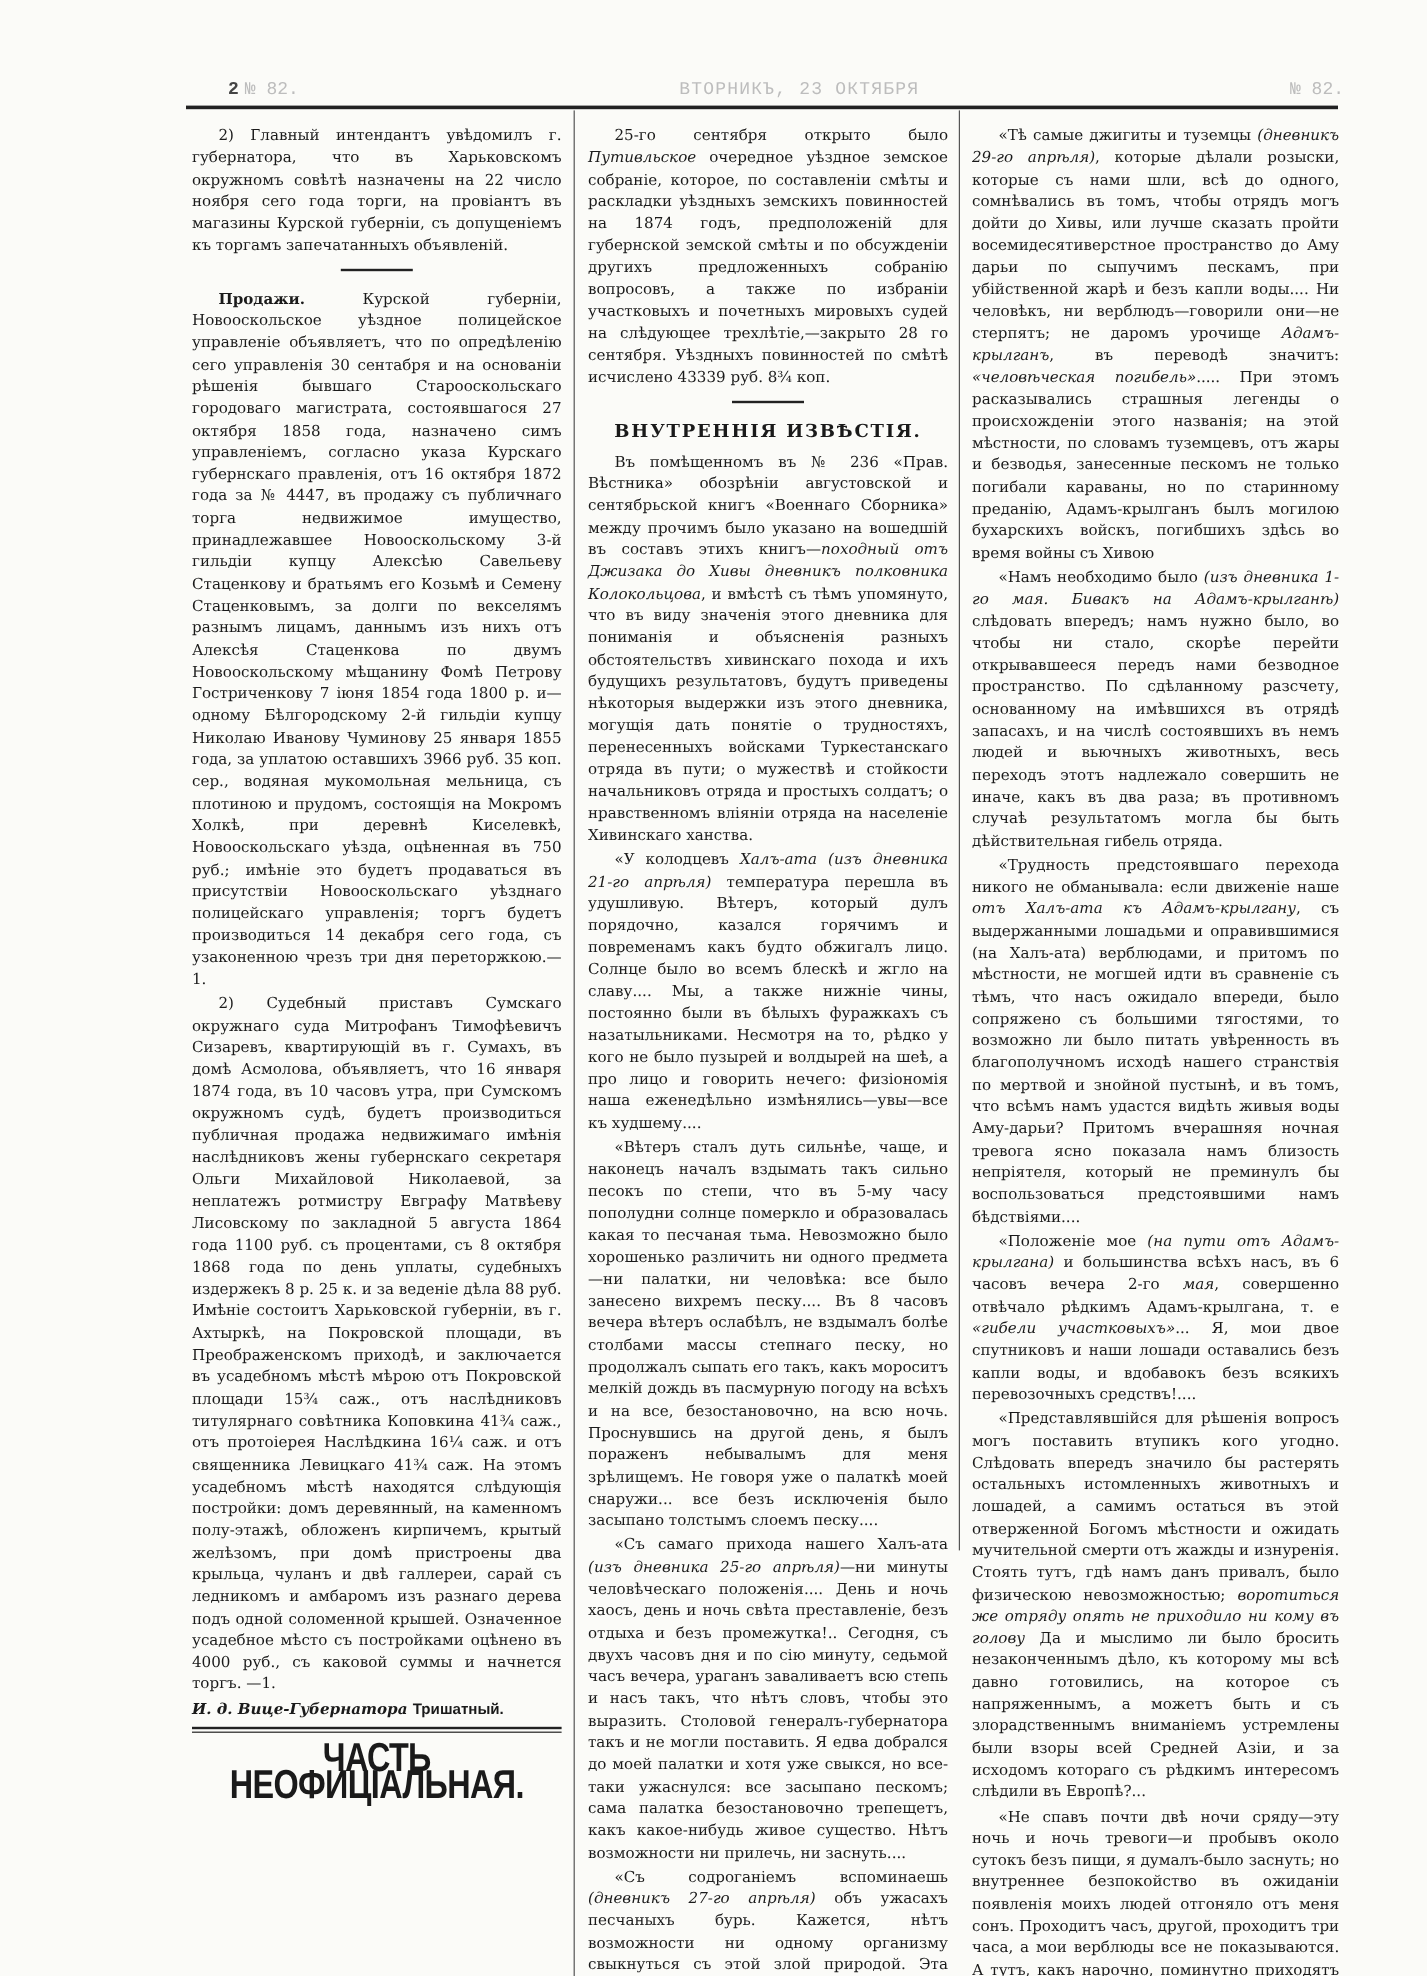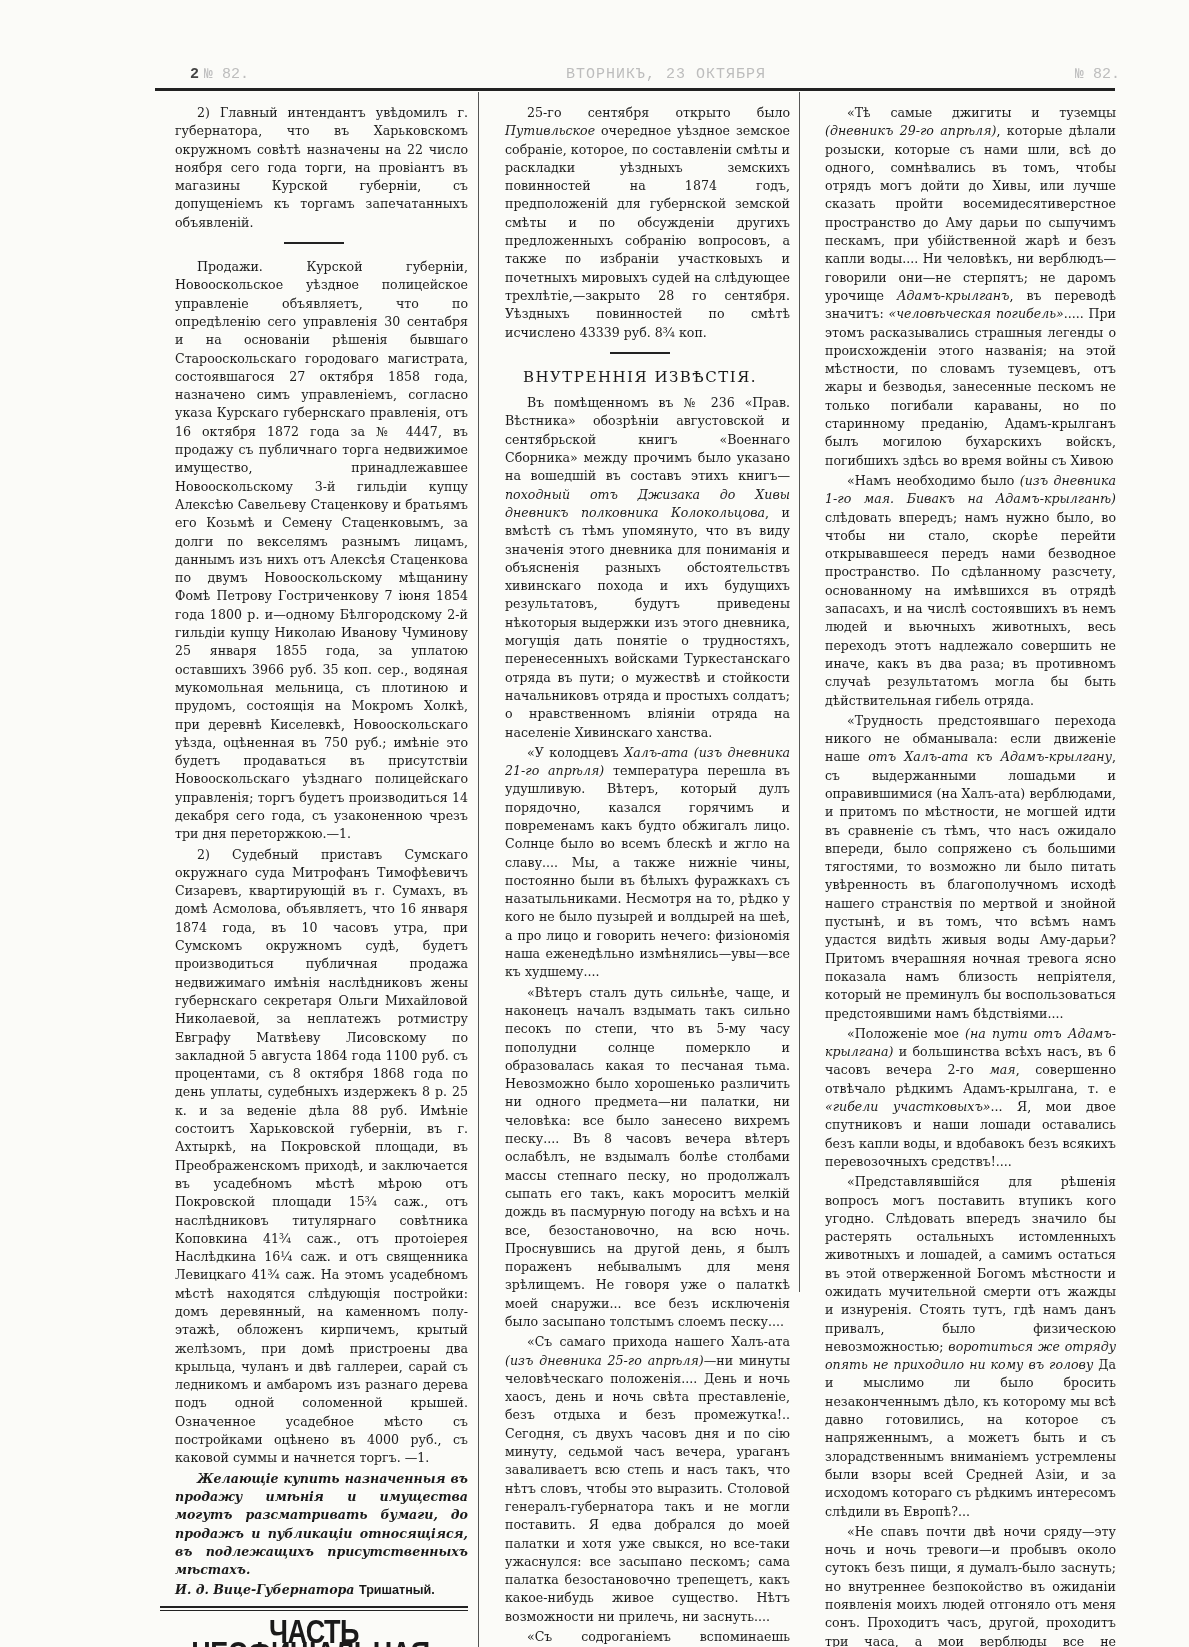--- a/index.html
+++ b/index.html
@@ -8,30 +8,30 @@
   .page { position: absolute; left: 0; top: 0; width: 1189px; height: 1647px; background: #fbfbf8; }
   .header { position: absolute; left: 190px; top: 66px; width: 930px; height: 24px;
             font-family: "Liberation Mono", monospace; color: #bdbdbd; font-size: 15px; }
   .header .pgnum { position: absolute; left: 0; top: 0; color: #444; font-weight: bold; }
   .header .issue-left { position: absolute; left: 14px; top: 0; }
   .header .title { position: absolute; left: 376px; top: 0; letter-spacing: 1px; }
   .header .issue-right { position: absolute; right: 0; top: 0; }
   .rule-top { position: absolute; left: 155px; top: 88px; width: 960px; height: 3px; background: #222; }
   .colrule { position: absolute; top: 92px; width: 1px; background: #555; }
   .col { position: absolute; top: 104px; font-size: 12.6px; line-height: 18.3px; text-align: justify; }
-  .col p { margin: 0 0 2px 15px; text-indent: 22px; }
-  .col .bold { font-weight: normal; }
+  .col p { margin: 0 0 2px 0; text-indent: 22px; }
+  .col .bold { font-weight: bold; }
   .col i { font-style: italic; }
   .short-rule { width: 60px; height: 2px; background: #222; margin: 10px auto 14px auto; }
   .sig { font-style: italic; font-weight: bold; margin: 10px 0 6px 0; text-indent: 0 !important; }
   .sig span.name { font-style: normal; font-family: "Liberation Sans", sans-serif; }
   .sect-title { font-family: "Liberation Sans", sans-serif; font-weight: bold; font-size: 27px;
                 text-align: center; letter-spacing: -0.5px; transform: scaleY(1.25); margin: 14px 0 12px 0; }
   .double-rule { border-top: 2px solid #222; border-bottom: 1px solid #222; height: 2px; margin: 6px 0; }
-  .news-title { text-align: center; font-weight: normal; letter-spacing: 1.5px; font-size: 15px; margin: 4px 0 8px 0; }
+  .news-title { text-align: center; font-weight: bold; letter-spacing: 1.5px; font-size: 15px; margin: 4px 0 8px 0; }
 </style>
 </head>
 <body>
 
 <div class="page">
 
   <div class="header">
     <span class="pgnum">2</span>
     <span class="issue-left">№ 82.</span>
     <span class="title">ВТОРНИКЪ, 23 ОКТЯБРЯ</span>
@@ -40,21 +40,20 @@
   <div class="rule-top"></div>
 
   <div class="colrule" style="left:478px; height:1560px;"></div>
   <div class="colrule" style="left:799px; height:1200px;"></div>
 
   <div class="col" style="left:160px; width:308px;">
     <p>2) Главный интендантъ увѣдомилъ г. губернатора, что въ Харьковскомъ окружномъ совѣтѣ назначены на 22 число ноября сего года торги, на провіантъ въ магазины Курской губерніи, съ допущеніемъ къ торгамъ запечатанныхъ объявленій.</p>
     <div class="short-rule"></div>
     <p><span class="bold">Продажи.</span><span> Курской губерніи, Новооскольское уѣздное полицейское управленіе объявляетъ, что по опредѣленію сего управленія 30 сентабря и на основаніи рѣшенія бывшаго Старооскольскаго городоваго магистрата, состоявшагося 27 октября 1858 года, назначено симъ управленіемъ, согласно указа Курскаго губернскаго правленія, отъ 16 октября 1872 года за № 4447, въ продажу съ публичнаго торга недвижимое имущество, принадлежавшее Новооскольскому 3-й гильдіи купцу Алексѣю Савельеву Стаценкову и братьямъ его Козьмѣ и Семену Стаценковымъ, за долги по векселямъ разнымъ лицамъ, даннымъ изъ нихъ отъ Алексѣя Стаценкова по двумъ Новооскольскому мѣщанину Фомѣ Петрову Гостриченкову 7 іюня 1854 года 1800 р. и—одному Бѣлгородскому 2-й гильдіи купцу Николаю Иванову Чуминову 25 января 1855 года, за уплатою оставшихъ 3966 руб. 35 коп. сер., водяная мукомольная мельница, съ плотиною и прудомъ, состоящія на Мокромъ Холкѣ, при деревнѣ Киселевкѣ, Новооскольскаго уѣзда, оцѣненная въ 750 руб.; имѣніе это будетъ продаваться въ присутствіи Новооскольскаго уѣзднаго полицейскаго управленія; торгъ будетъ производиться 14 декабря сего года, съ узаконенною чрезъ три дня переторжкою.—1.</span></p>
     <p>2) Судебный приставъ Сумскаго окружнаго суда Митрофанъ Тимофѣевичъ Сизаревъ, квартирующій въ г. Сумахъ, въ домѣ Асмолова, объявляетъ, что 16 января 1874 года, въ 10 часовъ утра, при Сумскомъ окружномъ судѣ, будетъ производиться публичная продажа недвижимаго имѣнія наслѣдниковъ жены губернскаго секретаря Ольги Михайловой Николаевой, за неплатежъ ротмистру Евграфу Матвѣеву Лисовскому по закладной 5 августа 1864 года 1100 руб. съ процентами, съ 8 октября 1868 года по день уплаты, судебныхъ издержекъ 8 р. 25 к. и за веденіе дѣла 88 руб. Имѣніе состоитъ Харьковской губерніи, въ г. Ахтыркѣ, на Покровской площади, въ Преображенскомъ приходѣ, и заключается въ усадебномъ мѣстѣ мѣрою отъ Покровской площади 15¾ саж., отъ наслѣдниковъ титулярнаго совѣтника Коповкина 41¾ саж., отъ протоіерея Наслѣдкина 16¼ саж. и отъ священника Левицкаго 41¾ саж. На этомъ усадебномъ мѣстѣ находятся слѣдующія постройки: домъ деревянный, на каменномъ полу-этажѣ, обложенъ кирпичемъ, крытый желѣзомъ, при домѣ пристроены два крыльца, чуланъ и двѣ галлереи, сарай съ ледникомъ и амбаромъ изъ разнаго дерева подъ одной соломенной крышей. Означенное усадебное мѣсто съ постройками оцѣнено въ 4000 руб., съ каковой суммы и начнется торгъ. —1.</p>
-    <p style="font-style:italic;font-weight:bold;">Желающіе купить назначенныя въ продажу имѣнія и имущества могутъ разсматривать бумаги, до продажъ и публикаціи относящіяся, въ подлежащихъ присутственныхъ мѣстахъ.</p>
     <p class="sig"><span>И. д. Вице-Губернатора</span> <span class="name">Тришатный.</span></p>
     <div class="double-rule"></div>
     <div class="sect-title">ЧАСТЬ НЕОФИЦІАЛЬНАЯ.</div>
 
   </div>
 
   <div class="col" style="left:490px; width:300px;">
     <p><span>25-го сентября открыто было </span><i>Путивльское</i><span> очередное уѣздное земское собраніе, которое, по составленіи смѣты и раскладки уѣздныхъ земскихъ повинностей на 1874 годъ, предположеній для губернской земской смѣты и по обсужденіи другихъ предложенныхъ собранію вопросовъ, а также по избраніи участковыхъ и почетныхъ мировыхъ судей на слѣдующее трехлѣтіе,—закрыто 28 го сентября. Уѣздныхъ повинностей по смѣтѣ исчислено 43339 руб. 8¾ коп.</span></p>
     <div class="short-rule"></div>
     <div class="news-title">ВНУТРЕННІЯ ИЗВѢСТІЯ.</div>

